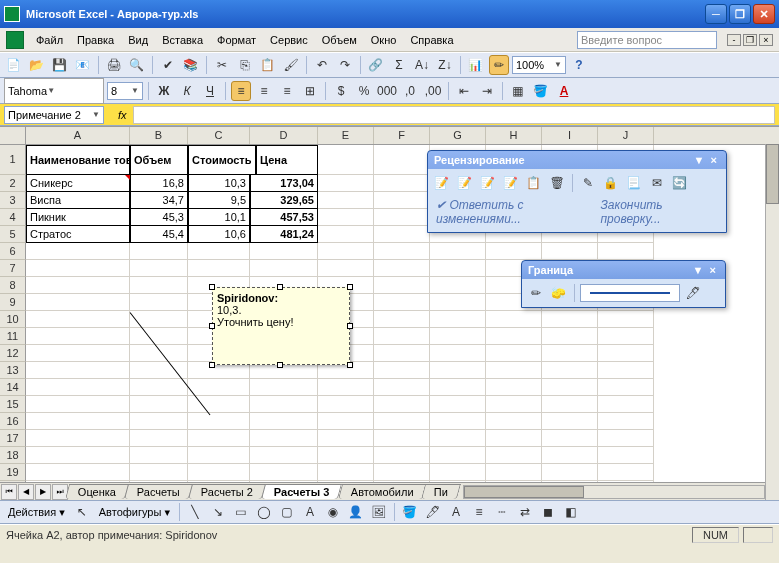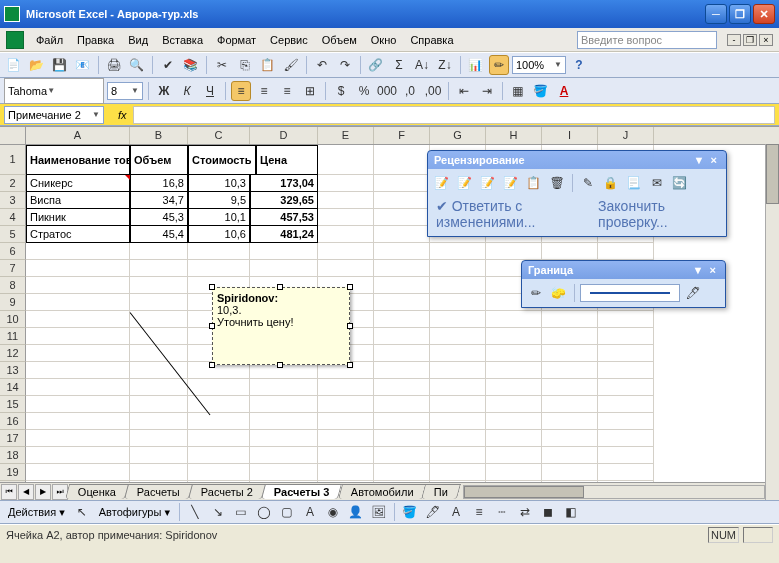--- a/index.html
+++ b/index.html
@@ -54,41 +54,41 @@
 .comment-box .author { font-weight: bold; }
 .handle { position: absolute; width: 6px; height: 6px; background: #fff; border: 1px solid #000; }
 .comment-line { position: absolute; left: 130px; top: 185px; width: 130px; height: 1px; background: #000; transform: rotate(52deg); transform-origin: left; }
 
 .floatbar { position: absolute; background: linear-gradient(#91b4f2,#5382d1); border: 1px solid #2454a3; border-radius: 4px 4px 0 0; color: #fff; box-shadow: 2px 2px 5px rgba(0,0,0,.3); }
 .floatbar .fb-title { padding: 3px 6px; font-weight: bold; display: flex; align-items: flex-end; }
 .floatbar .fb-title .sp { flex: 1; }
 .floatbar .fb-close { font-weight: bold; cursor: default; padding:0 3px;}
 .floatbar .fb-body { background: #d6e4f7; padding: 4px; display: flex; flex-wrap: wrap; gap: 3px; align-items: center; color: #333; }
 .floatbar .fb-body .tbtn { border-color: transparent; }
-.review-line { color: #5374b3; font-size: 14px; padding: 2px 4px; width:100%; display:flex; gap:0; }
+.review-line { color: #5374b3; font-size: 12px; padding: 2px 4px; width:100%; display:flex; gap:0;font-style:italic; }
 .bordersel { width: 100px; height: 18px; background: #fff; border: 1px solid #8aa4cd; display:flex; align-items:center; justify-content:center;}
 .bordersel .ln { width: 80px; border-top: 2px solid #1c4fa3; }
 
 .sheettabs { position: absolute; bottom: 0; left: 0; right: 14px; height: 18px; background: #e8e6dd; display: flex; align-items: center; border-top: 1px solid #9b9b9b; }
 .navbtn { width: 16px; height: 16px; border: 1px solid #aaa; background: #eee; display: flex; align-items: center; justify-content: center; font-size: 8px; margin-left:1px;}
 .tab { padding: 1px 10px; background: #fff; border: 1px solid #888; border-bottom: none; border-radius: 0 0 4px 4px; margin-left: -1px; transform: skewX(-15deg); }
 .tab span { display:inline-block; transform: skewX(15deg); }
 .tab.inactive { background: #e8e6dd; }
 .tab.active { background: #fff; font-weight: bold; }
 .scroll-h { flex: 1; height: 14px; background: #e8e6dd; border: 1px solid #aaa; margin-left: 4px; position: relative; }
 .scroll-h .thumb { position: absolute; left: 0; width: 40%; height: 100%; background: #c5c2b6; border: 1px solid #888; }
 
 .scroll-v { position: absolute; top: 144px; right: 0; width: 14px; height: 356px; background: #e8e6dd; border-left: 1px solid #aaa; }
 .scroll-v .thumb { width: 100%; height: 60px; background: #c5c2b6; border: 1px solid #888; }
 
 .drawbar { height: 24px; background: #e3e9f5; border-top: 1px solid #96a9c7; border-bottom:1px solid #96a9c7; display: flex; align-items: center; padding: 0 4px; gap: 3px; }
 .drawbtn { padding: 2px 4px; }
 .statusbar { height: 20px; background: #ece9d8; border-top: 1px solid #fff; display: flex; align-items: center; padding: 0 6px; font-size: 11px; color: #333; }
 .statusbar .sp { flex: 1; }
-.statcell { border: 1px inset #ccc; padding: 0 2px; margin-left: 4px; height: 16px; line-height: 14px;}
+.statcell { border: 1px inset #ccc; padding: 0 10px; margin-left: 4px; height: 16px; line-height: 14px;}
 .col-A{width:104px}.col-B{width:58px}.col-C{width:62px}.col-D{width:68px}.col-std{width:56px}
 </style>
 </head>
 <body>
 
 <div class="titlebar">
   <div class="app-icon"></div>
   <div class="title">Microsoft Excel - Аврора-тур.xls</div>
   <div class="winbtns">
     <div class="winbtn">─</div>

